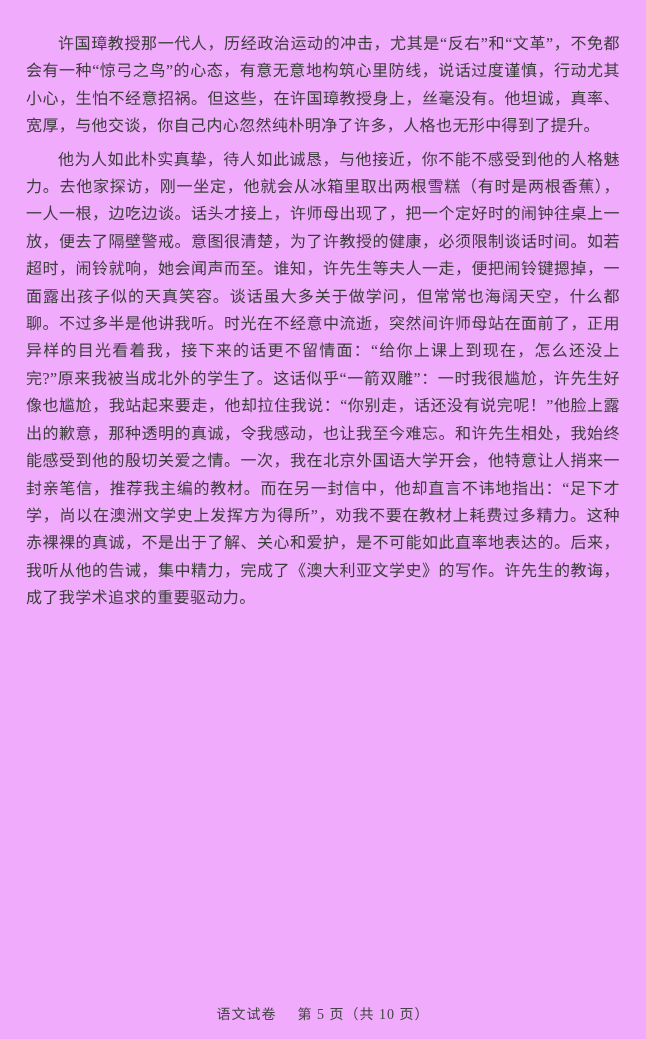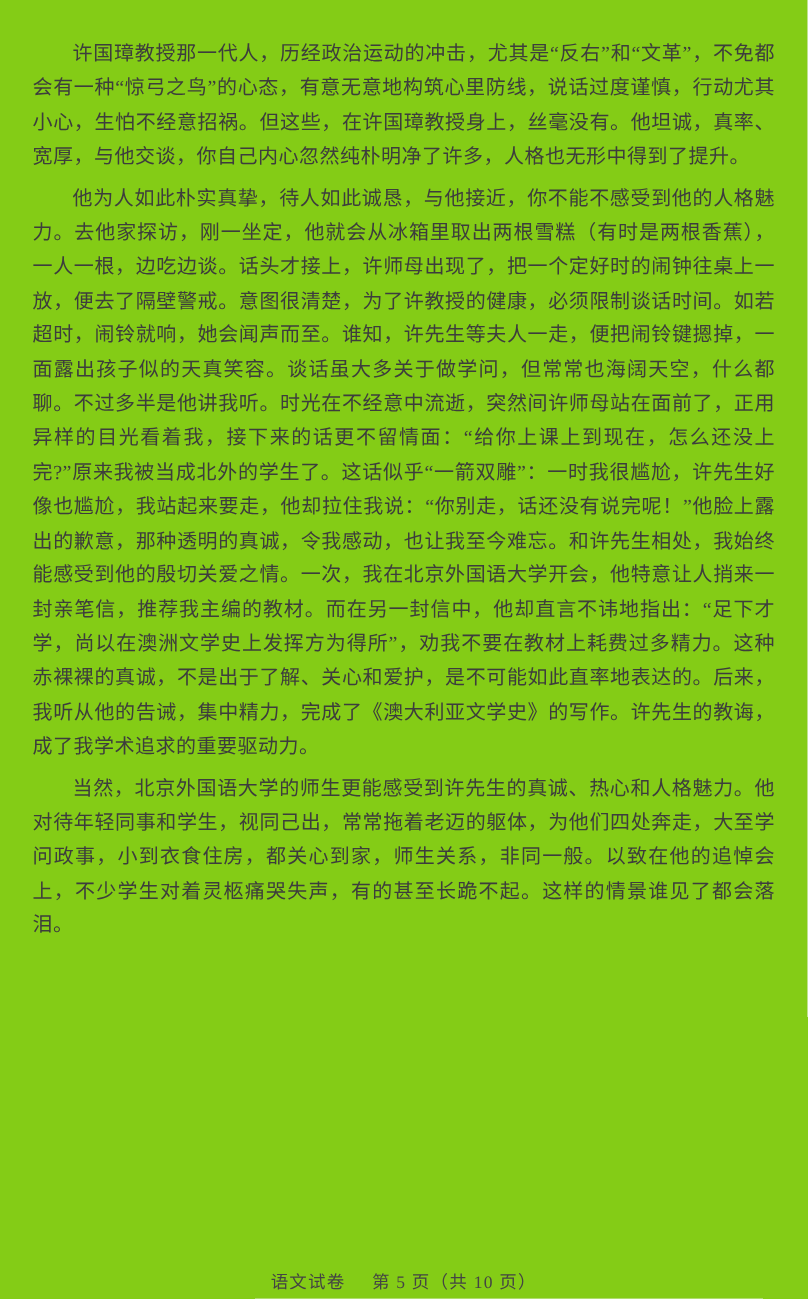--- a/index.html
+++ b/index.html
@@ -5,21 +5,21 @@
   html, body {
     margin: 0;
     padding: 0;
     background: #f2f2f0;
   }
   .page {
     position: relative;
     width: 646px;
     height: 1039px;
     margin: 0 auto;
-    background: #84cc16;
+    background: #f0abfc;
     box-sizing: border-box;
     padding: 30px 26px 0 26px;
     overflow: hidden;
     font-family: "Liberation Serif", "DejaVu Serif", serif;
   }
   .text-block {
     color: #3d3d3d;
   }
   .para {
     margin: 0 0 6px 0;
@@ -27,37 +27,36 @@
     line-height: 27.4px;
     text-align: justify;
     text-indent: 2em;
     color: #3d3d3d;
     letter-spacing: 0.4px;
     word-break: break-all;
   }
   .footer {
     position: absolute;
     left: 0;
-    bottom: 4px;
+    bottom: 16px;
     width: 100%;
     text-align: center;
     font-size: 14px;
     color: #444444;
     letter-spacing: 1px;
   }
   .footer .doc-title {
     margin-right: 1.5em;
   }
 </style>
 </head>
 <body>
 
 <div class="page">
   <div class="text-block">
       <p class="para">许国璋教授那一代人，历经政治运动的冲击，尤其是“反右”和“文革”，不免都会有一种“惊弓之鸟”的心态，有意无意地构筑心里防线，说话过度谨慎，行动尤其小心，生怕不经意招祸。但这些，在许国璋教授身上，丝毫没有。他坦诚，真率、宽厚，与他交谈，你自己内心忽然纯朴明净了许多，人格也无形中得到了提升。</p>
       <p class="para">他为人如此朴实真挚，待人如此诚恳，与他接近，你不能不感受到他的人格魅力。去他家探访，刚一坐定，他就会从冰箱里取出两根雪糕（有时是两根香蕉），一人一根，边吃边谈。话头才接上，许师母出现了，把一个定好时的闹钟往桌上一放，便去了隔壁警戒。意图很清楚，为了许教授的健康，必须限制谈话时间。如若超时，闹铃就响，她会闻声而至。谁知，许先生等夫人一走，便把闹铃键摁掉，一面露出孩子似的天真笑容。谈话虽大多关于做学问，但常常也海阔天空，什么都聊。不过多半是他讲我听。时光在不经意中流逝，突然间许师母站在面前了，正用异样的目光看着我，接下来的话更不留情面：“给你上课上到现在，怎么还没上完?”原来我被当成北外的学生了。这话似乎“一箭双雕”：一时我很尴尬，许先生好像也尴尬，我站起来要走，他却拉住我说：“你别走，话还没有说完呢！”他脸上露出的歉意，那种透明的真诚，令我感动，也让我至今难忘。和许先生相处，我始终能感受到他的殷切关爱之情。一次，我在北京外国语大学开会，他特意让人捎来一封亲笔信，推荐我主编的教材。而在另一封信中，他却直言不讳地指出：“足下才学，尚以在澳洲文学史上发挥方为得所”，劝我不要在教材上耗费过多精力。这种赤裸裸的真诚，不是出于了解、关心和爱护，是不可能如此直率地表达的。后来，我听从他的告诫，集中精力，完成了《澳大利亚文学史》的写作。许先生的教诲，成了我学术追求的重要驱动力。</p>
-      <p class="para">当然，北京外国语大学的师生更能感受到许先生的真诚、热心和人格魅力。他对待年轻同事和学生，视同己出，常常拖着老迈的躯体，为他们四处奔走，大至学问政事，小到衣食住房，都关心到家，师生关系，非同一般。以致在他的追悼会上，不少学生对着灵柩痛哭失声，有的甚至长跪不起。这样的情景谁见了都会落泪。</p>
     </div>
 
   <div class="footer">
     <span class="doc-title">语文试卷</span><span>第 5 页（共 10 页）</span>
   </div>
 </div>
 
 </body></html>

